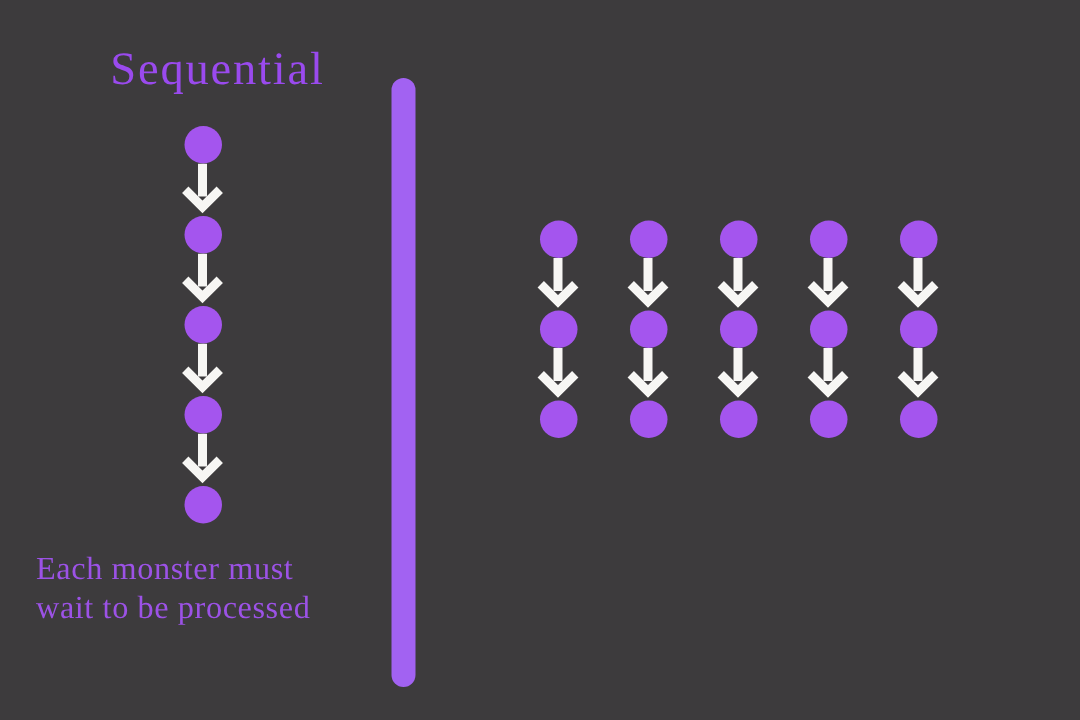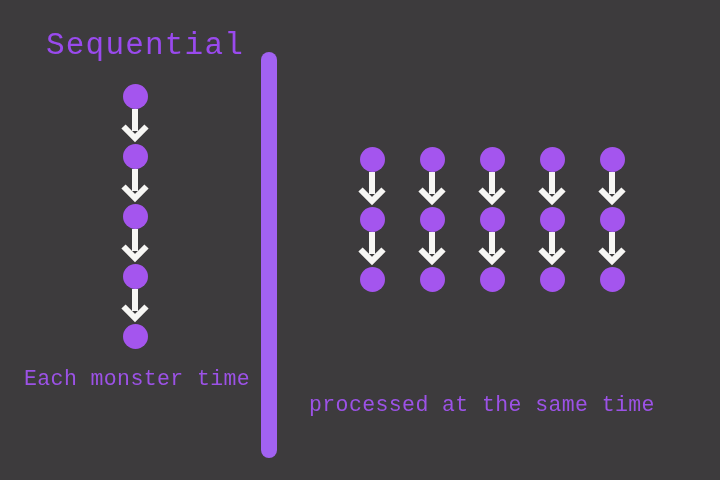--- a/index.html
+++ b/index.html
@@ -1,21 +1,21 @@
 <!DOCTYPE html>
 <html><head>
 <meta charset="utf-8">
 <style>
   html,body{margin:0;padding:0;}
   .canvas{
     position:relative;
     width:720px;height:480px;
     background:var(--background,#3d3b3d);
     overflow:hidden;
-    font-family:Liberation Mono, monospace;
+    font-family:Liberation Serif, serif;
   }
   .heading{
     position:absolute;
     top:28px;
     margin:0;
     font-size:31px;
     font-weight:300;
     letter-spacing:1.2px;
     text-align:center;
     color:var(--heading,#9a4aee);
@@ -162,19 +162,19 @@
         </svg>
         <div class="dot"></div>
         <svg class="arrow" width="30" height="35" viewBox="0 0 30 35">
           <path d="M15 0 V 22"></path>
           <path d="M3.5 17.5 L15 29 L26.5 17.5"></path>
         </svg>
         <div class="dot"></div>
       </div>
     </div>
 
-  <p class="caption" id="caption-left"><span>Each monster time</span><br>
-     </p>
+  <p class="caption" id="caption-left"><span>Each monster must</span><br>
+     <span>wait to be processed</span></p>
 
   <p class="caption" id="caption-right"><br>
-     <span>processed at the same time</span></p>
+     </p>
 
 </div>
 
 </body></html>

